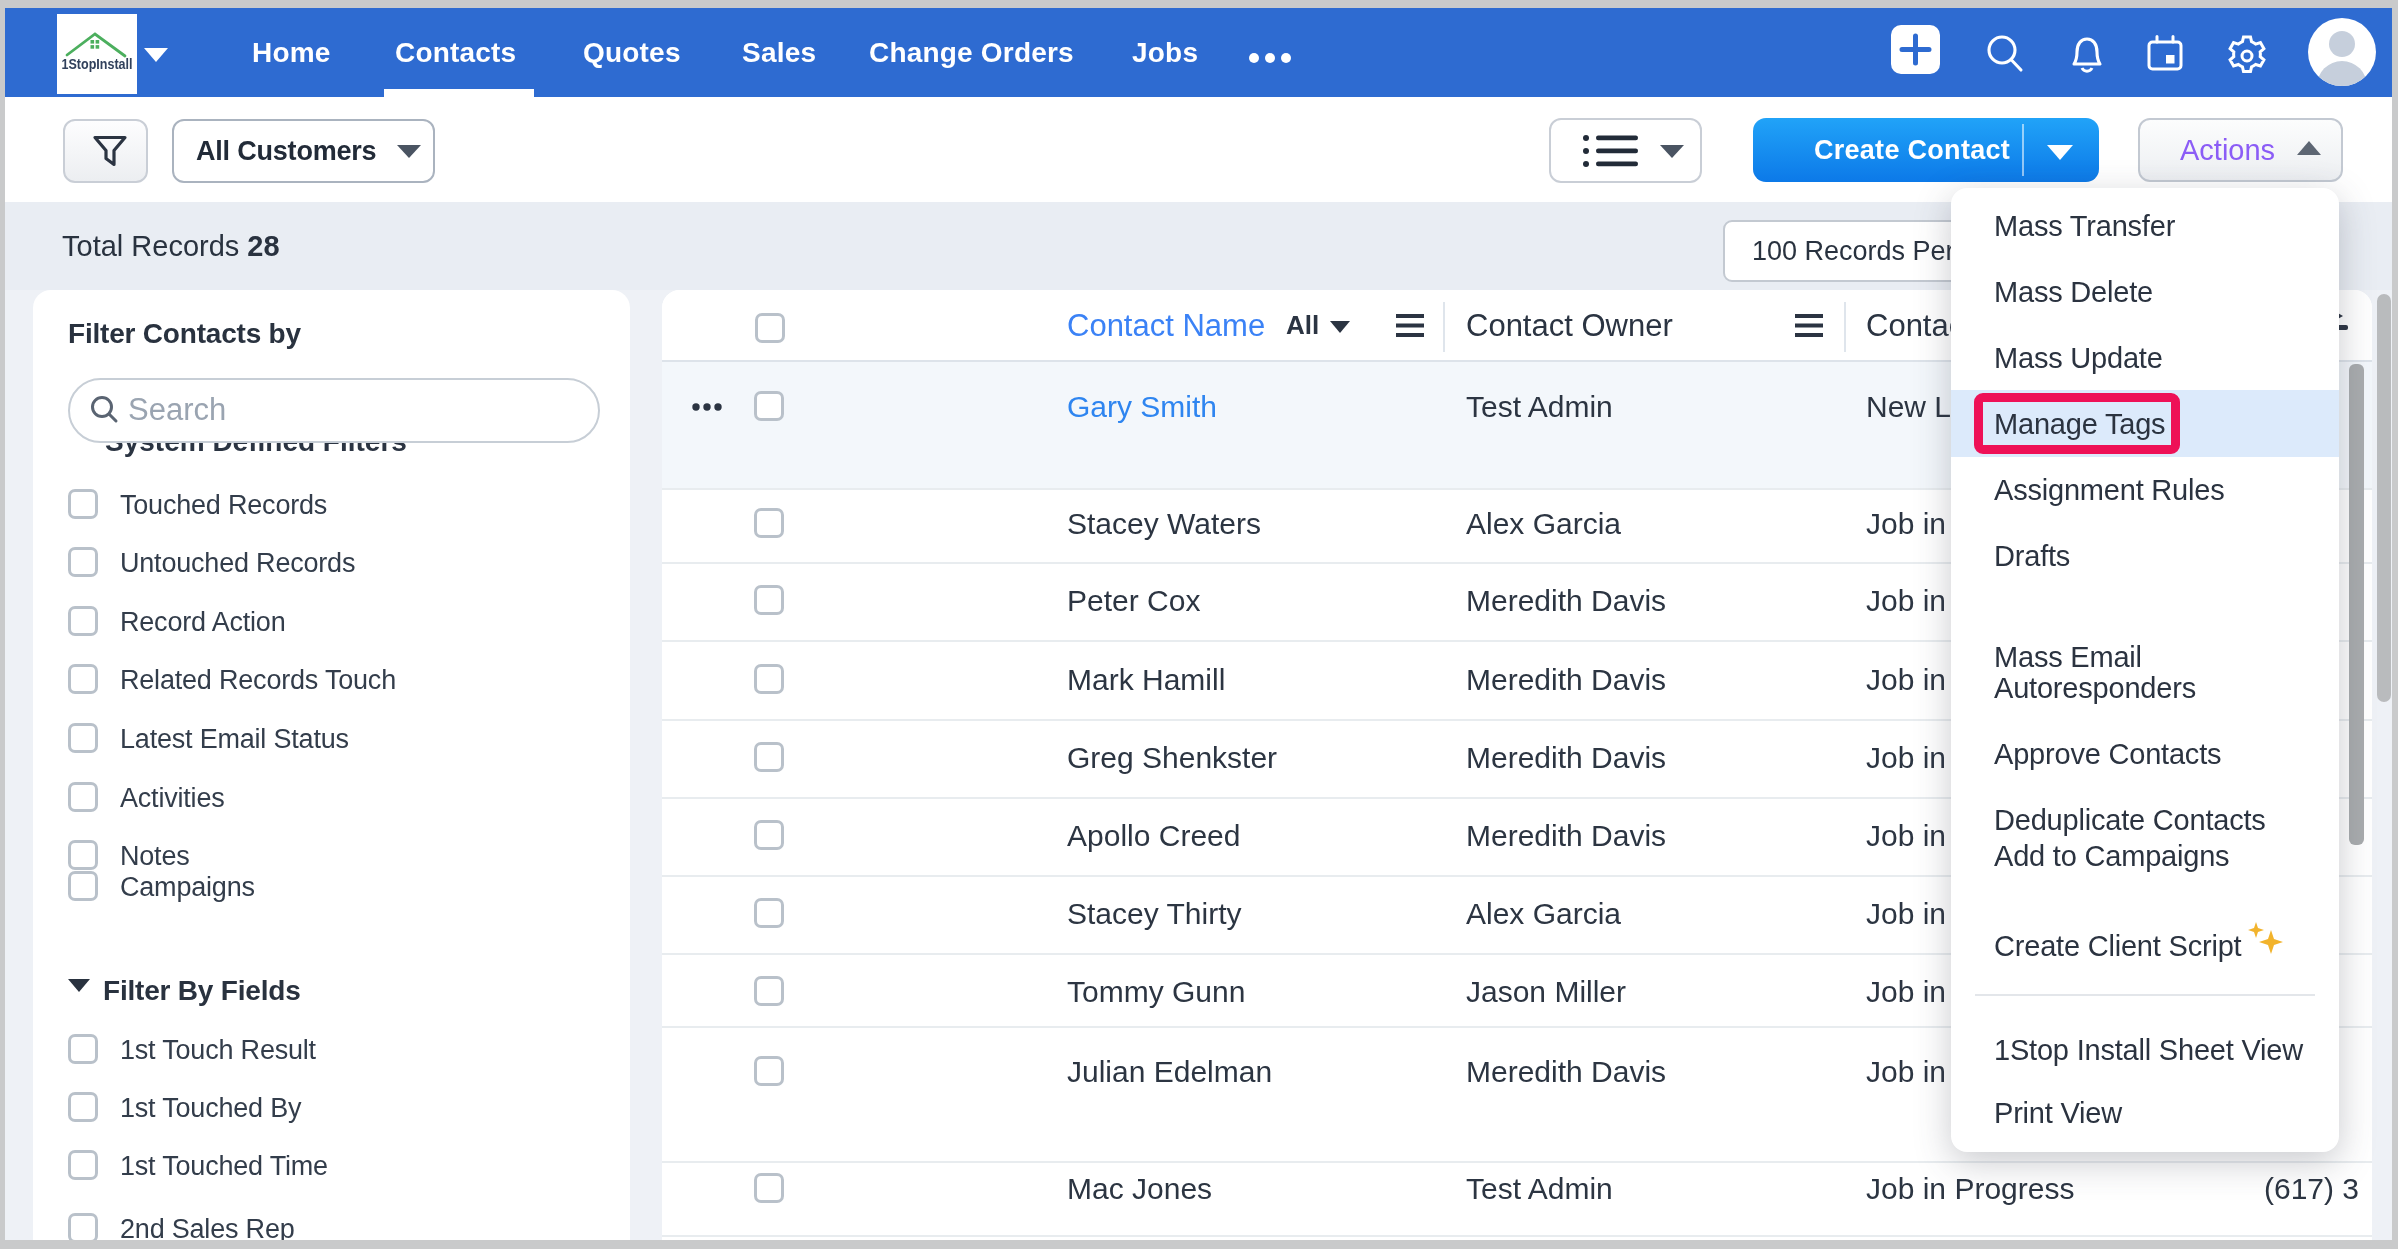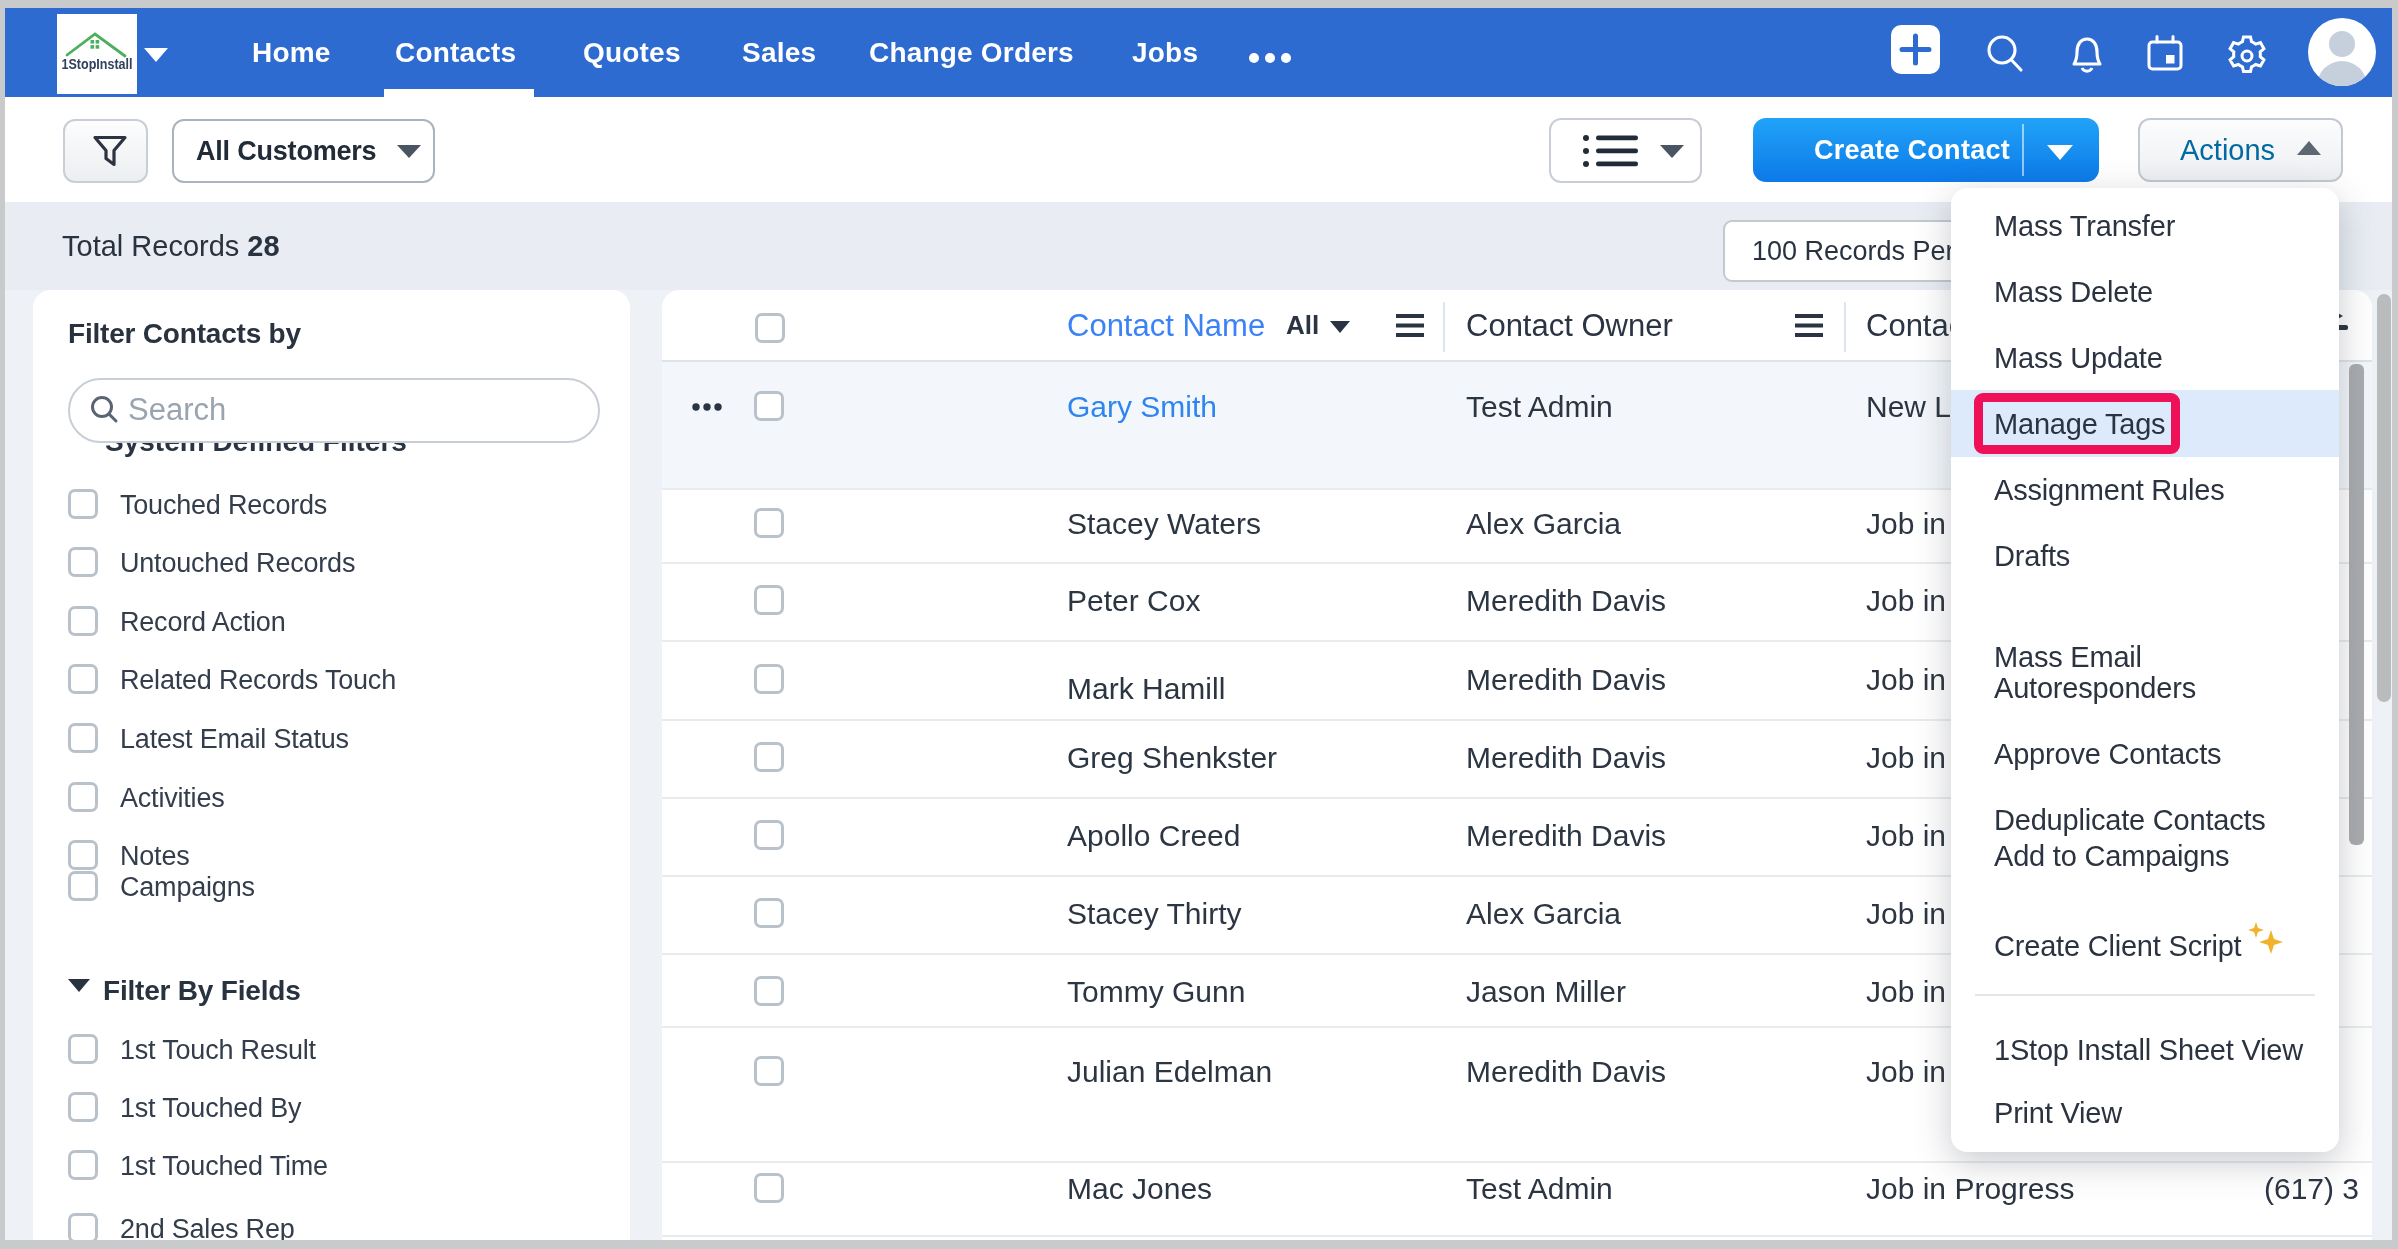--- a/index.html
+++ b/index.html
@@ -97,21 +97,21 @@
       <rect x="14" y="28.6" width="42" height="4.6" rx="2.2" fill="#222b38"></rect>
   </svg>
   <div class="abs" style="left:1655px;top:48px;width:0;height:0;border-left:12px solid transparent;border-right:12px solid transparent;border-top:13px solid #4a5462;"></div>
 
   <div class="abs" style="left:1748px;top:21px;width:346px;height:64px;border-radius:13px;background:linear-gradient(180deg,#21a3f8,#0c79e8);"></div>
   <div class="abs" style="left:1748px;top:21px;width:270px;height:64px;line-height:64px;text-align:center;font-size:27px;font-weight:600;color:#fff;letter-spacing:.3px;margin-left:24px;">Create Contact</div>
   <div class="abs" style="left:2017px;top:27px;width:2px;height:52px;background:rgba(255,255,255,.55);"></div>
   <div class="abs" style="left:2042px;top:48px;width:0;height:0;border-left:13px solid transparent;border-right:13px solid transparent;border-top:15px solid #fff;"></div>
 
   <div class="abs" style="left:2133px;top:21px;width:205px;height:64px;border-radius:12px;border:2px solid #c3c9d2;background:linear-gradient(180deg,#fcfdfd,#edeff2);"></div>
-  <div class="abs" style="left:2175px;top:21px;height:68px;line-height:64px;font-size:29px;font-weight:500;color:#0369a1;">Actions</div>
+  <div class="abs" style="left:2175px;top:21px;height:68px;line-height:64px;font-size:29px;font-weight:500;color:#8b5cf6;">Actions</div>
   <div class="abs" style="left:2292px;top:44px;width:0;height:0;border-left:12px solid transparent;border-right:12px solid transparent;border-bottom:14px solid #5d6673;"></div>
 </div>
 <div id="band">
   <div class="abs" style="left:57px;top:0;height:88px;line-height:88px;font-size:29px;color:#29323f;">Total Records&nbsp;<b>28</b></div>
   <div class="abs" style="left:1718px;top:18px;width:280px;height:62px;border-radius:9px;border:2px solid #c3c9d1;background:#fff;"></div>
   <div class="abs" style="left:1747px;top:18px;height:62px;line-height:62px;font-size:27px;color:#29323f;white-space:nowrap;">100 Records Per Page</div>
 </div>
 <div id="contentbg"></div>
 
 <div id="sidebar" class="abs" style="left:33px;top:290px;width:597px;height:950px;background:#fff;border-radius:18px 18px 0 0;z-index:6;overflow:hidden;">
@@ -217,21 +217,21 @@
   <div class="cell" style="left:405px;top:219px;">Stacey Waters</div>
   <div class="cell" style="left:804px;top:219px;">Alex Garcia</div>
   <div class="cell" style="left:1204px;top:219px;">Job in Progress</div>
   <div class="row-sep" style="top:272px;"></div>
   <div class="cb" style="left:92px;top:295px;"></div>
   <div class="cell" style="left:405px;top:296px;">Peter Cox</div>
   <div class="cell" style="left:804px;top:296px;">Meredith Davis</div>
   <div class="cell" style="left:1204px;top:296px;">Job in Progress</div>
   <div class="row-sep" style="top:350px;"></div>
   <div class="cb" style="left:92px;top:374px;"></div>
-  <div class="cell" style="left:405px;top:384px;text-align:right;">Mark Hamill</div>
+  <div class="cell" style="left:405px;top:375px;text-align:right;">Mark Hamill</div>
   <div class="cell" style="left:804px;top:375px;">Meredith Davis</div>
   <div class="cell" style="left:1204px;top:375px;">Job in Progress</div>
   <div class="row-sep" style="top:429px;"></div>
   <div class="cb" style="left:92px;top:452px;"></div>
   <div class="cell" style="left:405px;top:453px;">Greg Shenkster</div>
   <div class="cell" style="left:804px;top:453px;">Meredith Davis</div>
   <div class="cell" style="left:1204px;top:453px;">Job in Progress</div>
   <div class="row-sep" style="top:507px;"></div>
   <div class="cb" style="left:92px;top:530px;"></div>
   <div class="cell" style="left:405px;top:531px;">Apollo Creed</div>

